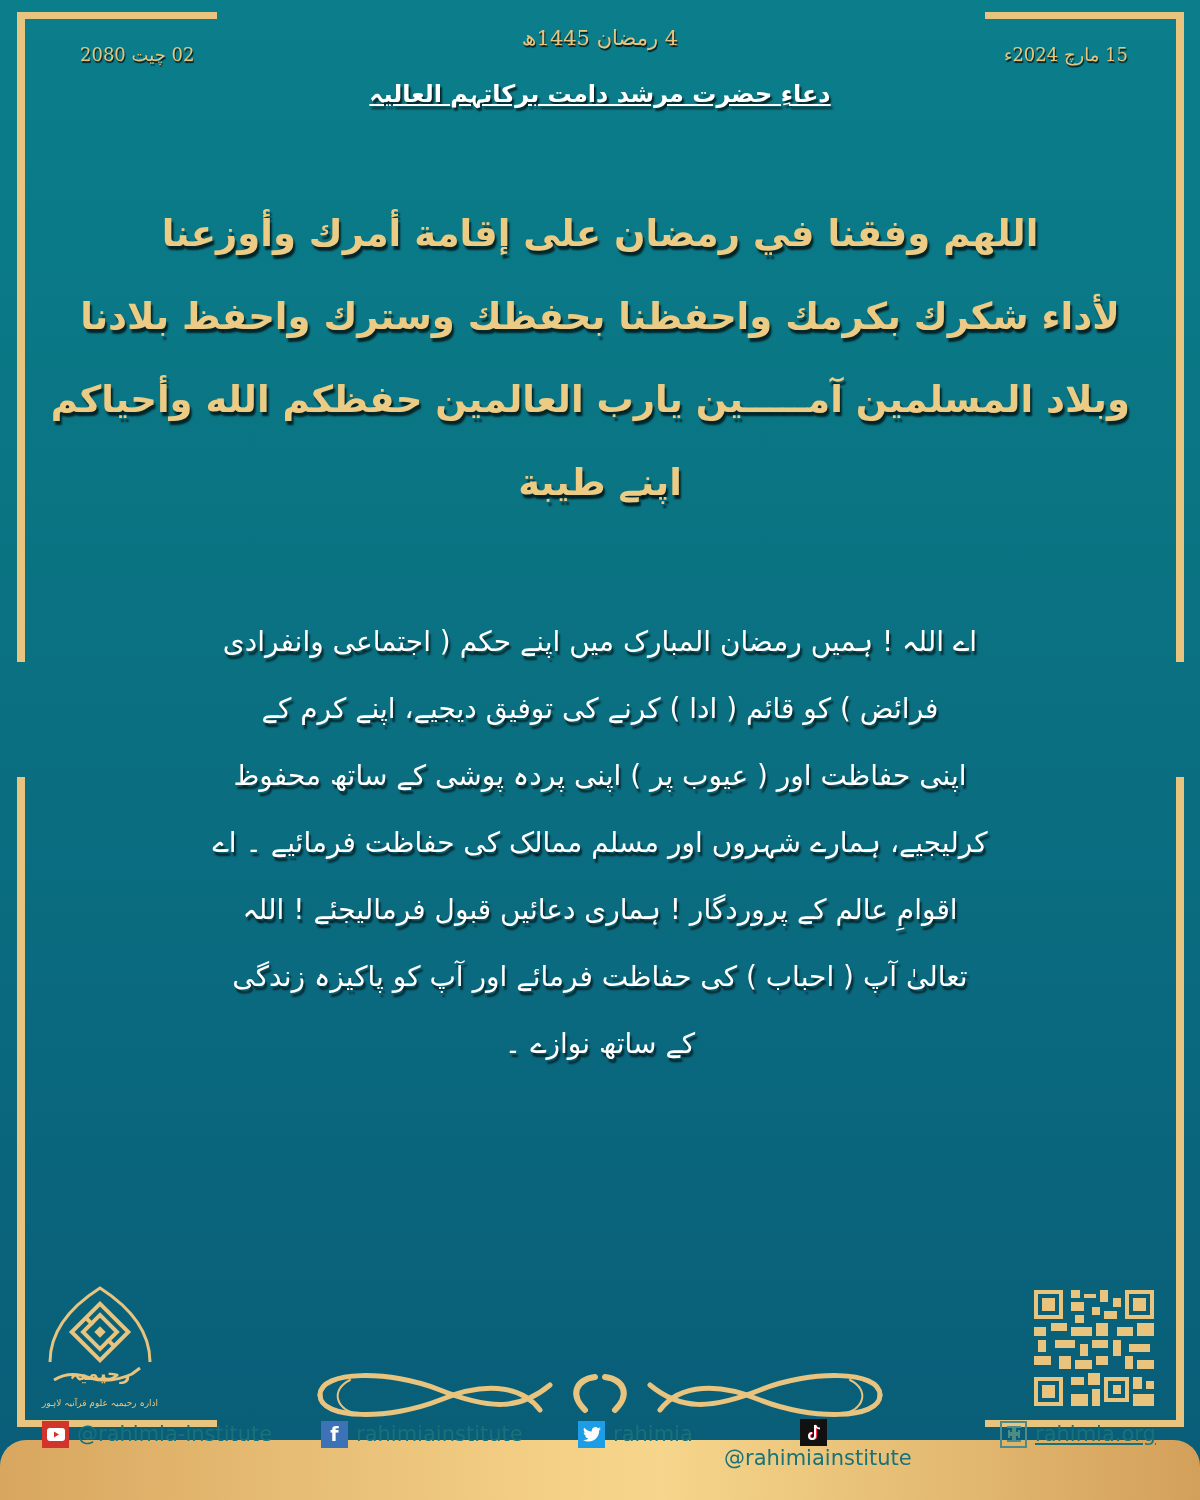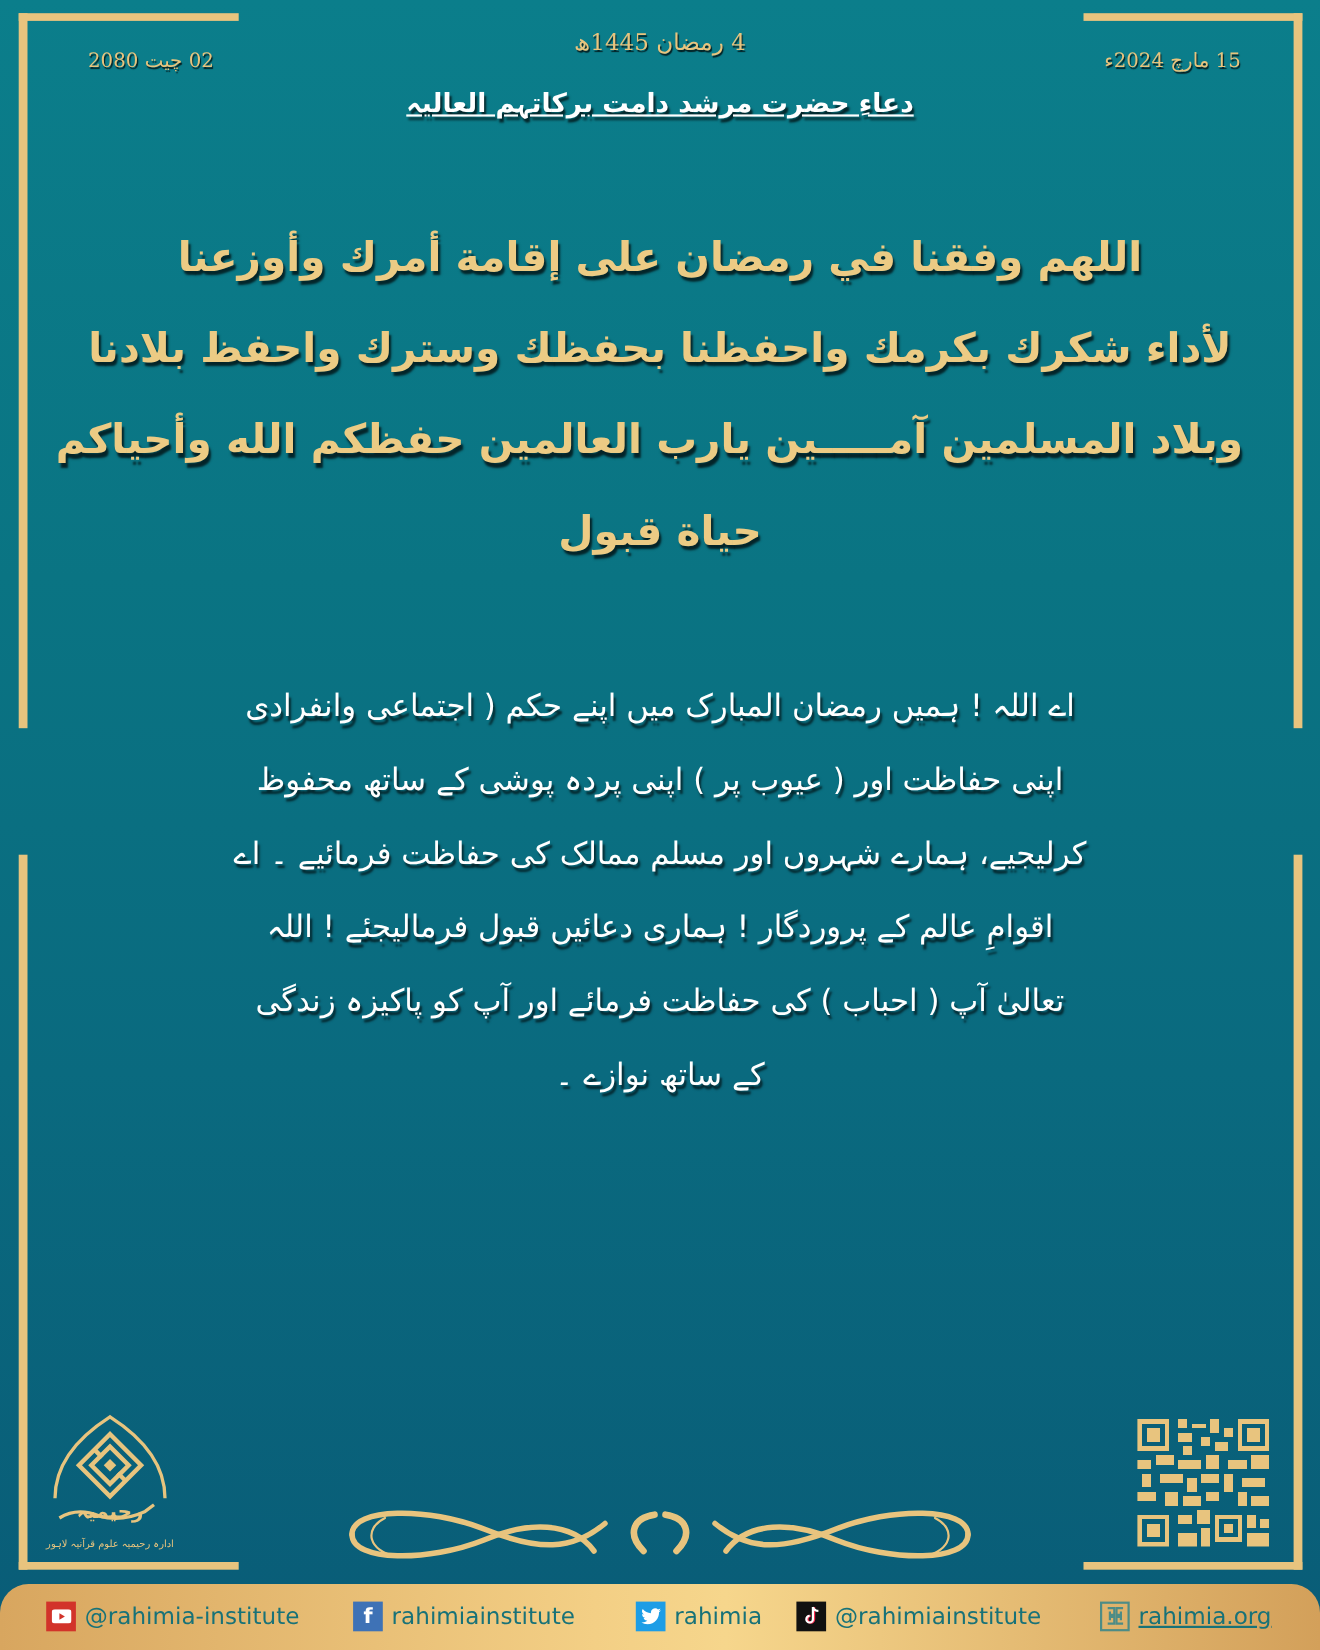--- a/index.html
+++ b/index.html
@@ -57,21 +57,21 @@
   }
   .ornament { position: absolute; left: 300px; top: 1365px; width: 600px; height: 60px; }
   .qr { position: absolute; left: 1034px; top: 1290px; width: 120px; height: 116px; }
 
   .footer-bar {
     position: absolute; left: 0; top: 1440px; width: 1200px; height: 60px;
     background: linear-gradient(90deg, #d8a65f 0%, #f3cf85 45%, #f6d68c 55%, #d3a05a 100%);
     border-top-left-radius: 26px; border-top-right-radius: 26px;
   }
   .social {
-    position: absolute; top: 1454px; height: 30px; display: flex; align-items: center;
+    position: absolute; top: 1419px; height: 30px; display: flex; align-items: center;
     font-family: "DejaVu Sans", sans-serif; font-size: 21px; color: #187278; white-space: nowrap; text-align: right;
   }
   .social .ico {
     width: 27px; height: 27px; margin-right: 8px; display: inline-flex;
     align-items: center; justify-content: center; flex-shrink: 0;
   }
   .ico.yt { background: #d2332a; }
   .ico.fb { background: #3e72b6; color: #fff; font-weight: bold; font-size: 19px; font-family: "DejaVu Sans", sans-serif; }
   .ico.tw { background: #1d9de6; }
   .ico.tt { background: #111; }
@@ -91,25 +91,26 @@
 
 <div class="date-text" style="left:80px;">02 چیت 2080</div>
 <div class="hijri-date">4 رمضان 1445ھ</div>
 <div class="date-text" style="right:72px;">15 مارچ 2024ء</div>
 <div class="subtitle">دعاءِ حضرت مرشد دامت برکاتہم العالیہ</div>
 
 <div class="arabic-dua">
   <div>اللهم وفقنا في رمضان على إقامة أمرك وأوزعنا</div>
   <div>لأداء شكرك بكرمك واحفظنا بحفظك وسترك واحفظ بلادنا</div>
   <div>وبلاد المسلمين آمـــــين يارب العالمين حفظكم الله وأحياكم</div>
-  <div>حياة قبول</div>
+  <div>اپنے طيبة</div>
 </div>
 
 <div class="urdu-translation">
   <div>اے اللہ ! ہمیں رمضان المبارک میں اپنے حکم ( اجتماعی وانفرادی</div>
+  <div>فرائض ) کو قائم ( ادا ) کرنے کی توفیق دیجیے، اپنے کرم کے</div>
   <div>اپنی حفاظت اور ( عیوب پر ) اپنی پردہ پوشی کے ساتھ محفوظ</div>
   <div>کرلیجیے، ہمارے شہروں اور مسلم ممالک کی حفاظت فرمائیے ۔ اے</div>
   <div>اقوامِ عالم کے پروردگار ! ہماری دعائیں قبول فرمالیجئے ! اللہ</div>
   <div>تعالیٰ آپ ( احباب ) کی حفاظت فرمائے اور آپ کو پاکیزہ زندگی</div>
   <div>کے ساتھ نوازے ۔</div>
 </div>
 
 <div class="logo">
   <svg width="120" height="140" viewBox="0 0 120 140">
     <path d="M10 82 Q10 40 60 8 Q110 40 110 82" fill="none" stroke="#e8c47e" stroke-width="3"></path>
@@ -212,21 +213,21 @@
 
 <div class="social" style="left:578px;">
   <span class="ico tw">
     <svg width="18" height="15" viewBox="0 0 24 20">
         <path d="M24 2.4a9.8 9.8 0 0 1-2.8.8A4.9 4.9 0 0 0 23.3.4a9.9 9.9 0 0 1-3.1 1.2A4.9 4.9 0 0 0 11.8 6 14 14 0 0 1 1.7.9a4.9 4.9 0 0 0 1.5 6.6 4.9 4.9 0 0 1-2.2-.6 4.9 4.9 0 0 0 3.9 4.8 4.9 4.9 0 0 1-2.2.1 4.9 4.9 0 0 0 4.6 3.4A9.9 9.9 0 0 1 0 17.2 14 14 0 0 0 7.5 19.4c9.1 0 14-7.5 14-14v-.6A10 10 0 0 0 24 2.4z" fill="#fff"></path>
       </svg>
   </span>
   <span>rahimia</span>
 </div>
 
-<div class="social" style="left:724px;">
+<div class="social" style="left:724px;flex-direction:column;">
   <span class="ico tt">
     <svg width="16" height="18" viewBox="0 0 16 18">
         <path d="M9 1v11a3 3 0 1 1-3-3" fill="none" stroke="#ff2d55" stroke-width="2.2" transform="translate(1,0)"></path>
         <path d="M9 1v11a3 3 0 1 1-3-3M9 1c1 2.5 3 3.5 5 3.5" fill="none" stroke="#fff" stroke-width="2"></path>
       </svg>
   </span>
   <span>@rahimiainstitute</span>
 </div>
 
 <div class="social" style="left:1000px;text-decoration:underline;">

